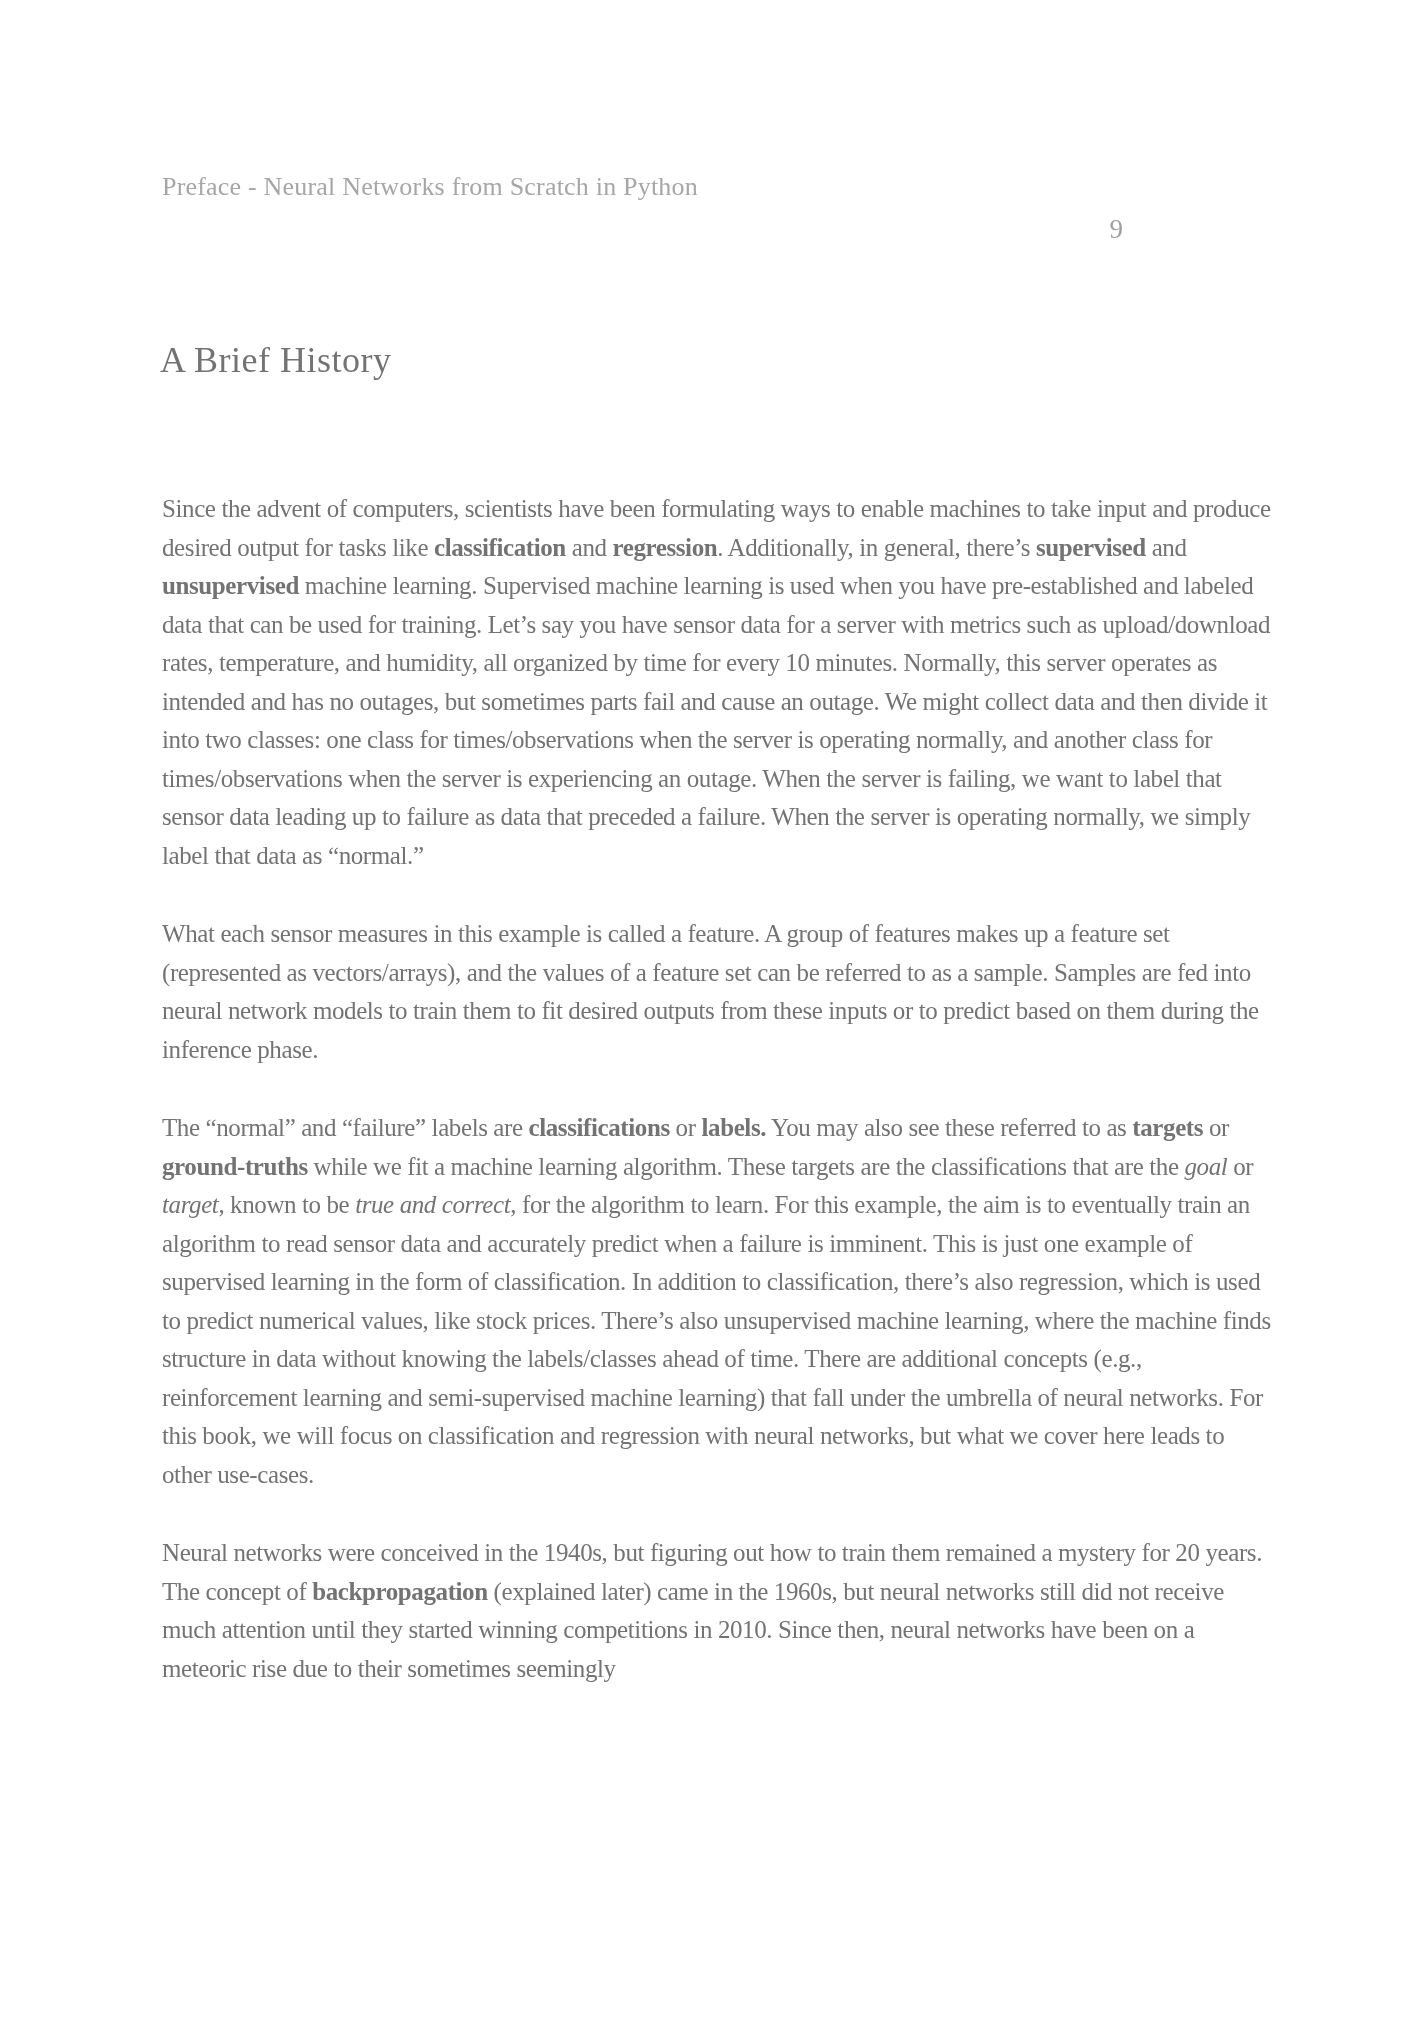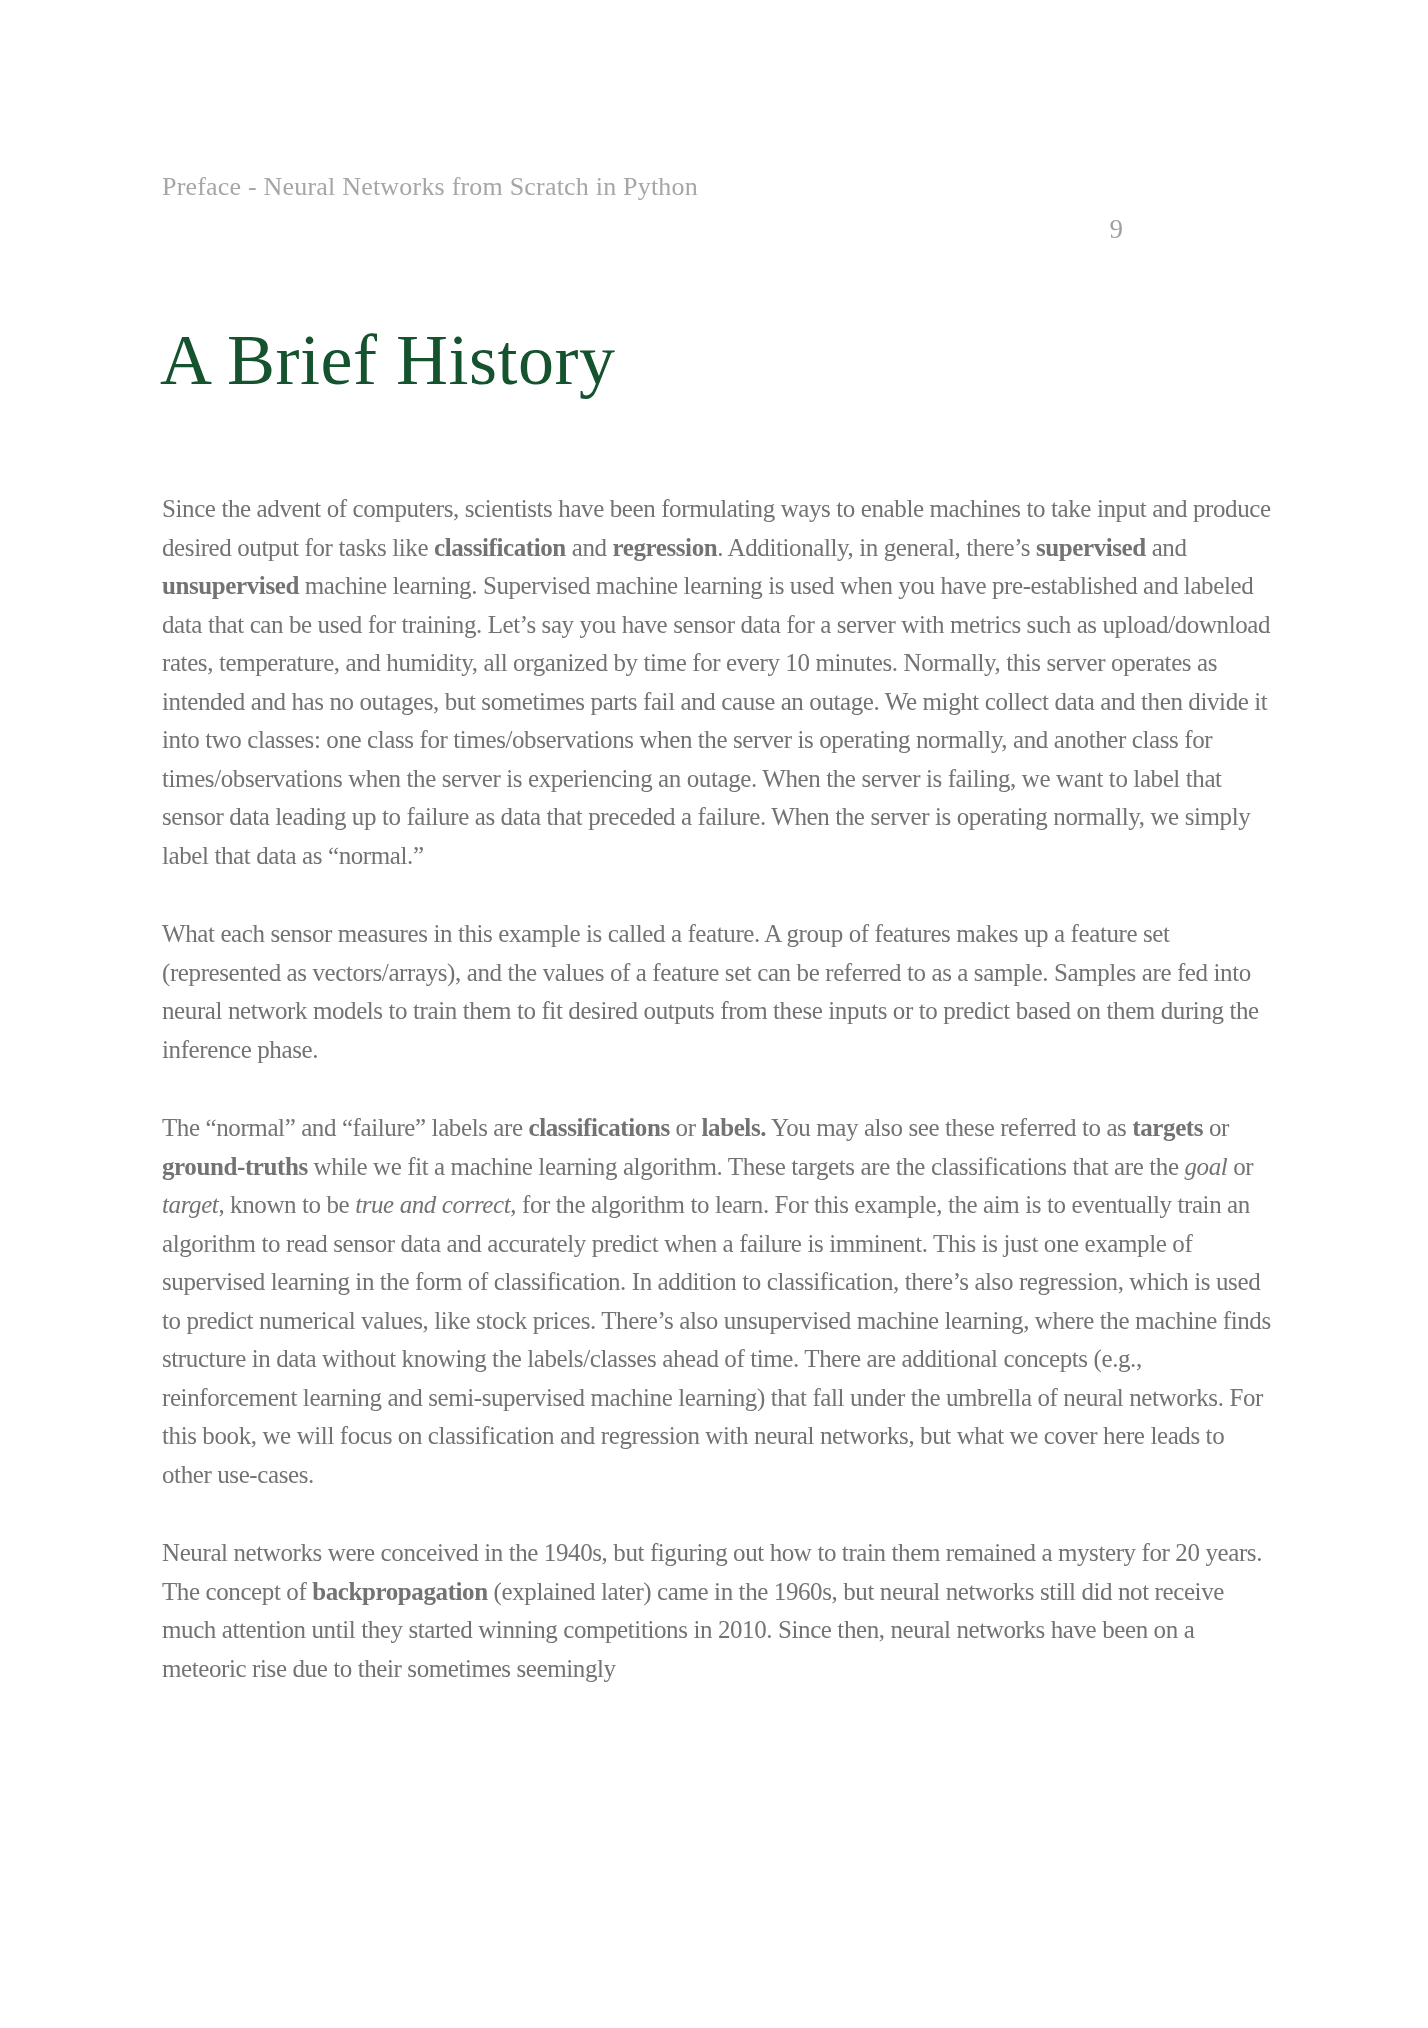--- a/index.html
+++ b/index.html
@@ -32,24 +32,24 @@
     right: 161px;
     font-size: 27px;
     line-height: 34px;
     color: #9f9f9f;
   }
   .chapter-title {
     position: absolute;
     top: 330px;
     left: 160px;
     margin: 0;
-    font-size: 72px;
+    font-size: 36px;
     line-height: 60px;
     font-weight: normal;
-    color: #14532d;
+    color: #737373;
     letter-spacing: 0.5px;
     white-space: nowrap;
   }
   .content {
     position: absolute;
     top: 490px;
     left: 162px;
     width: 1110px;
     font-size: 25px;
     line-height: 38.5px;

